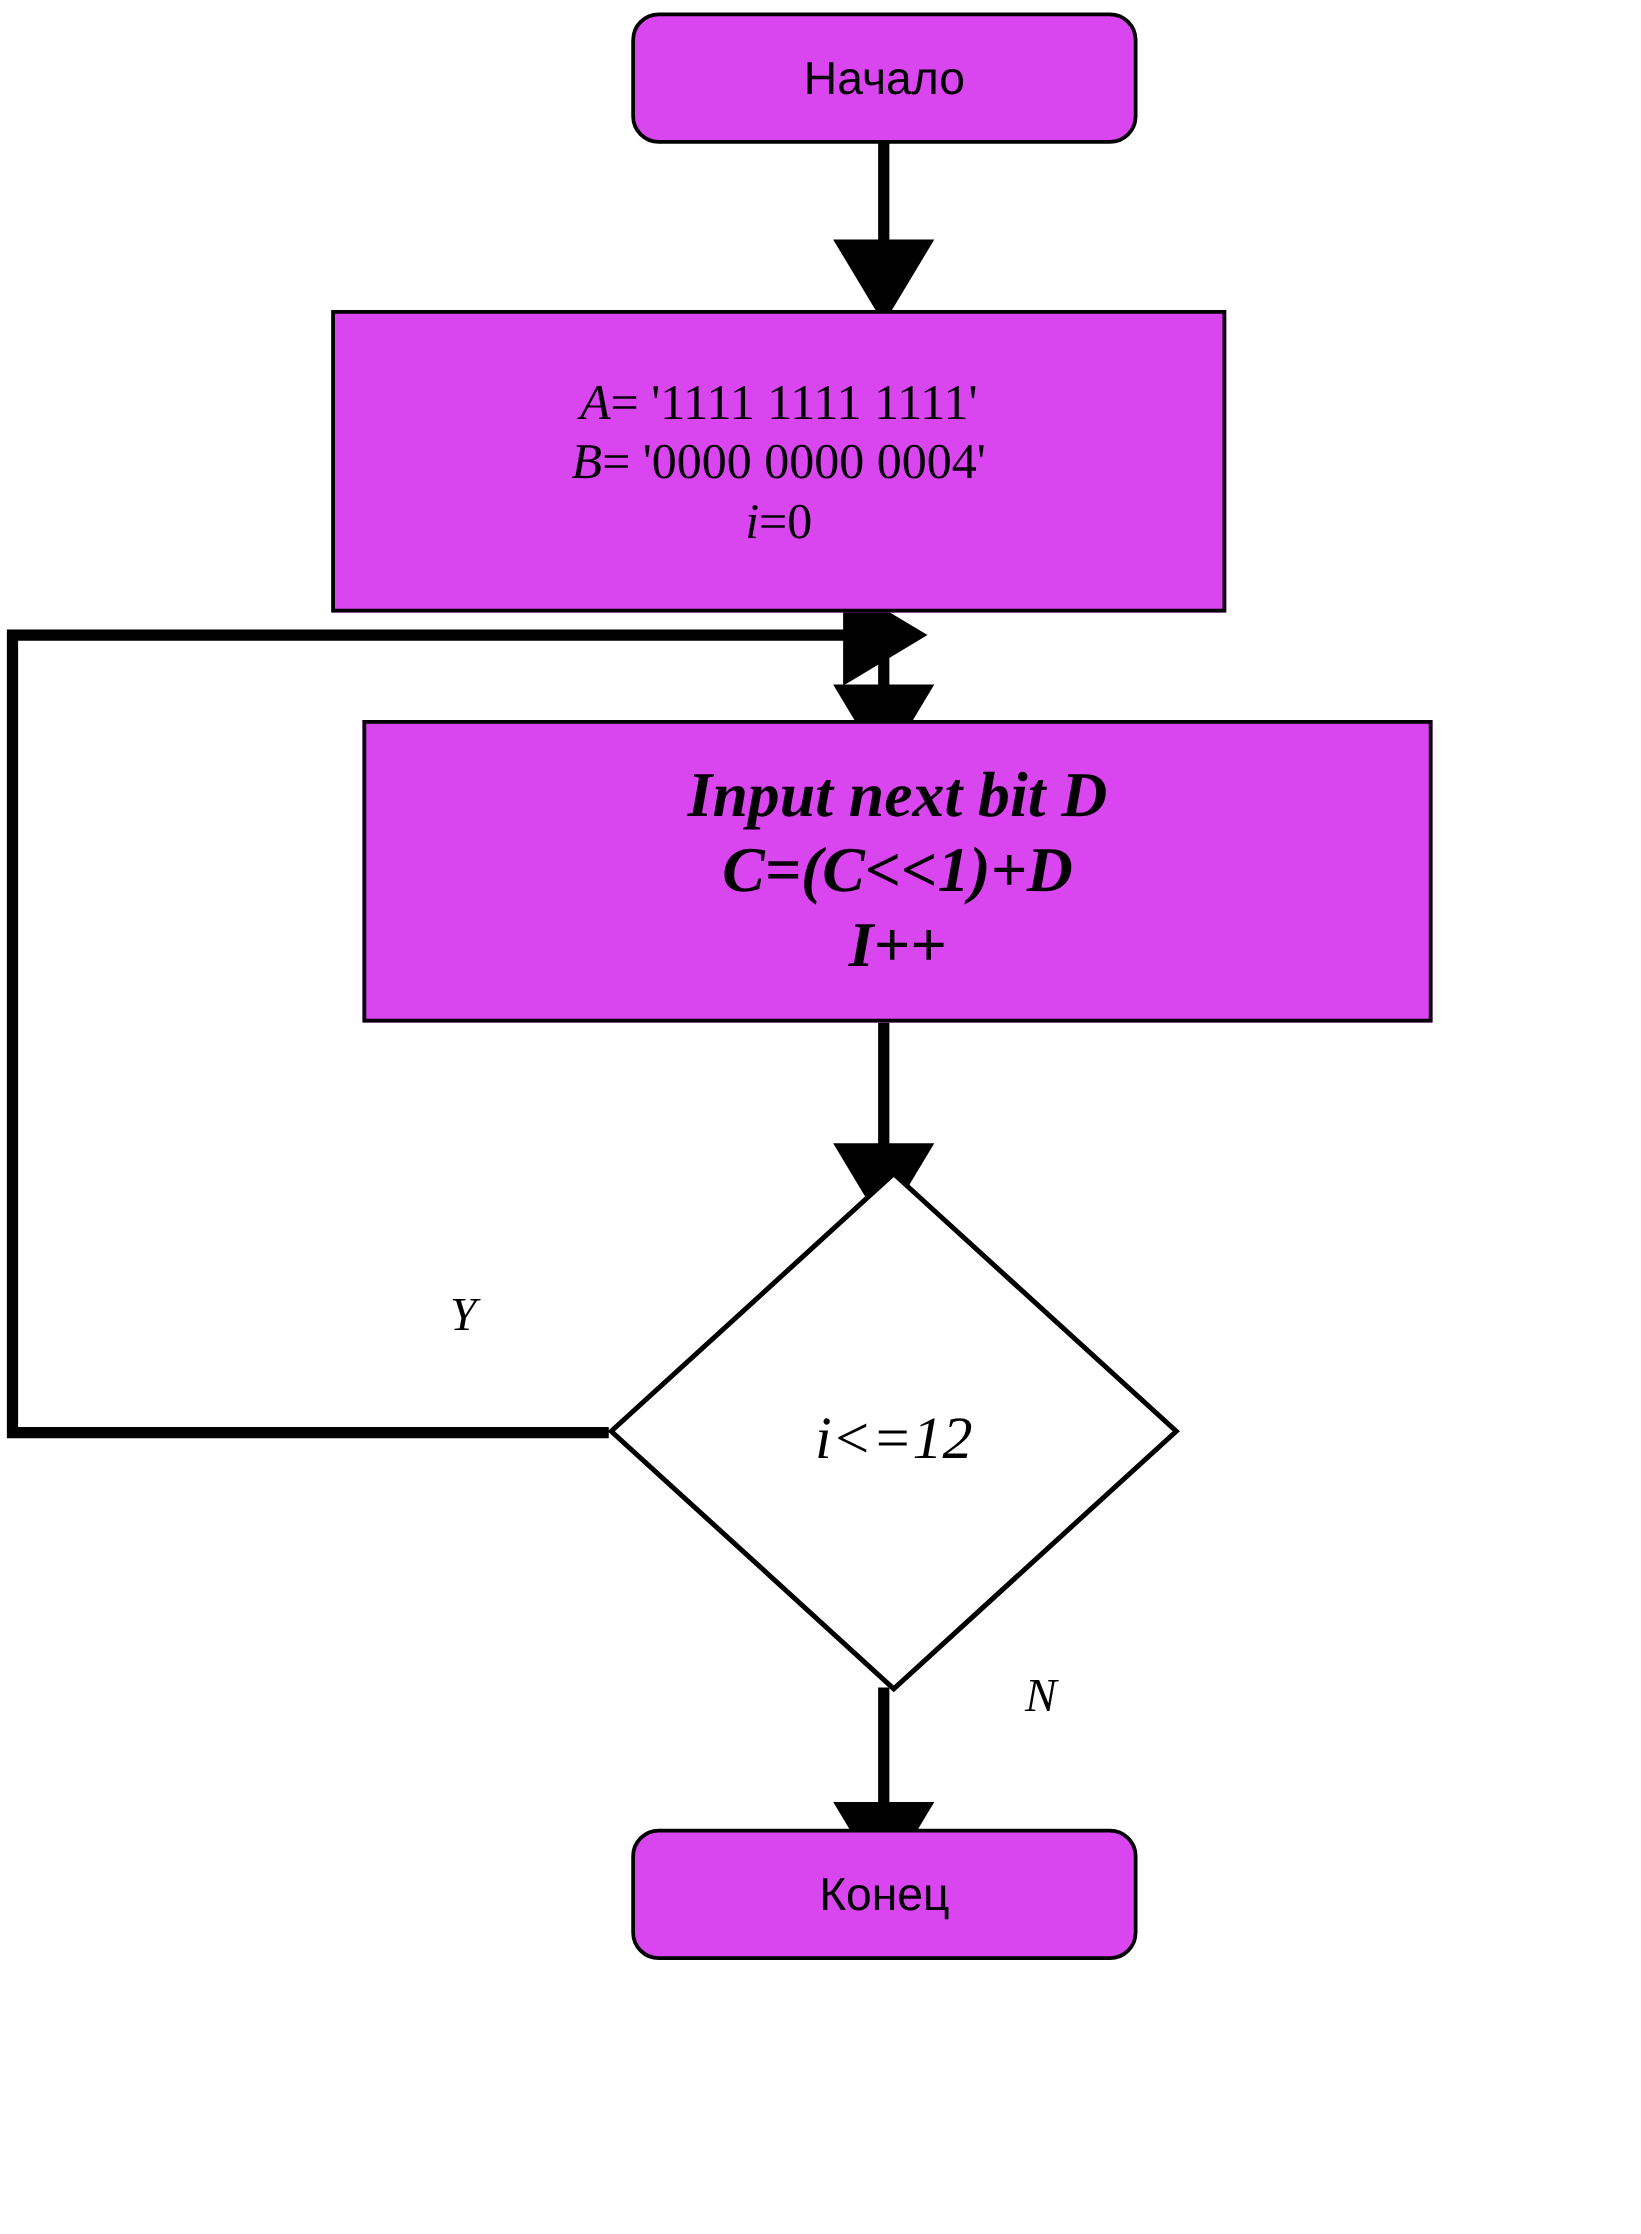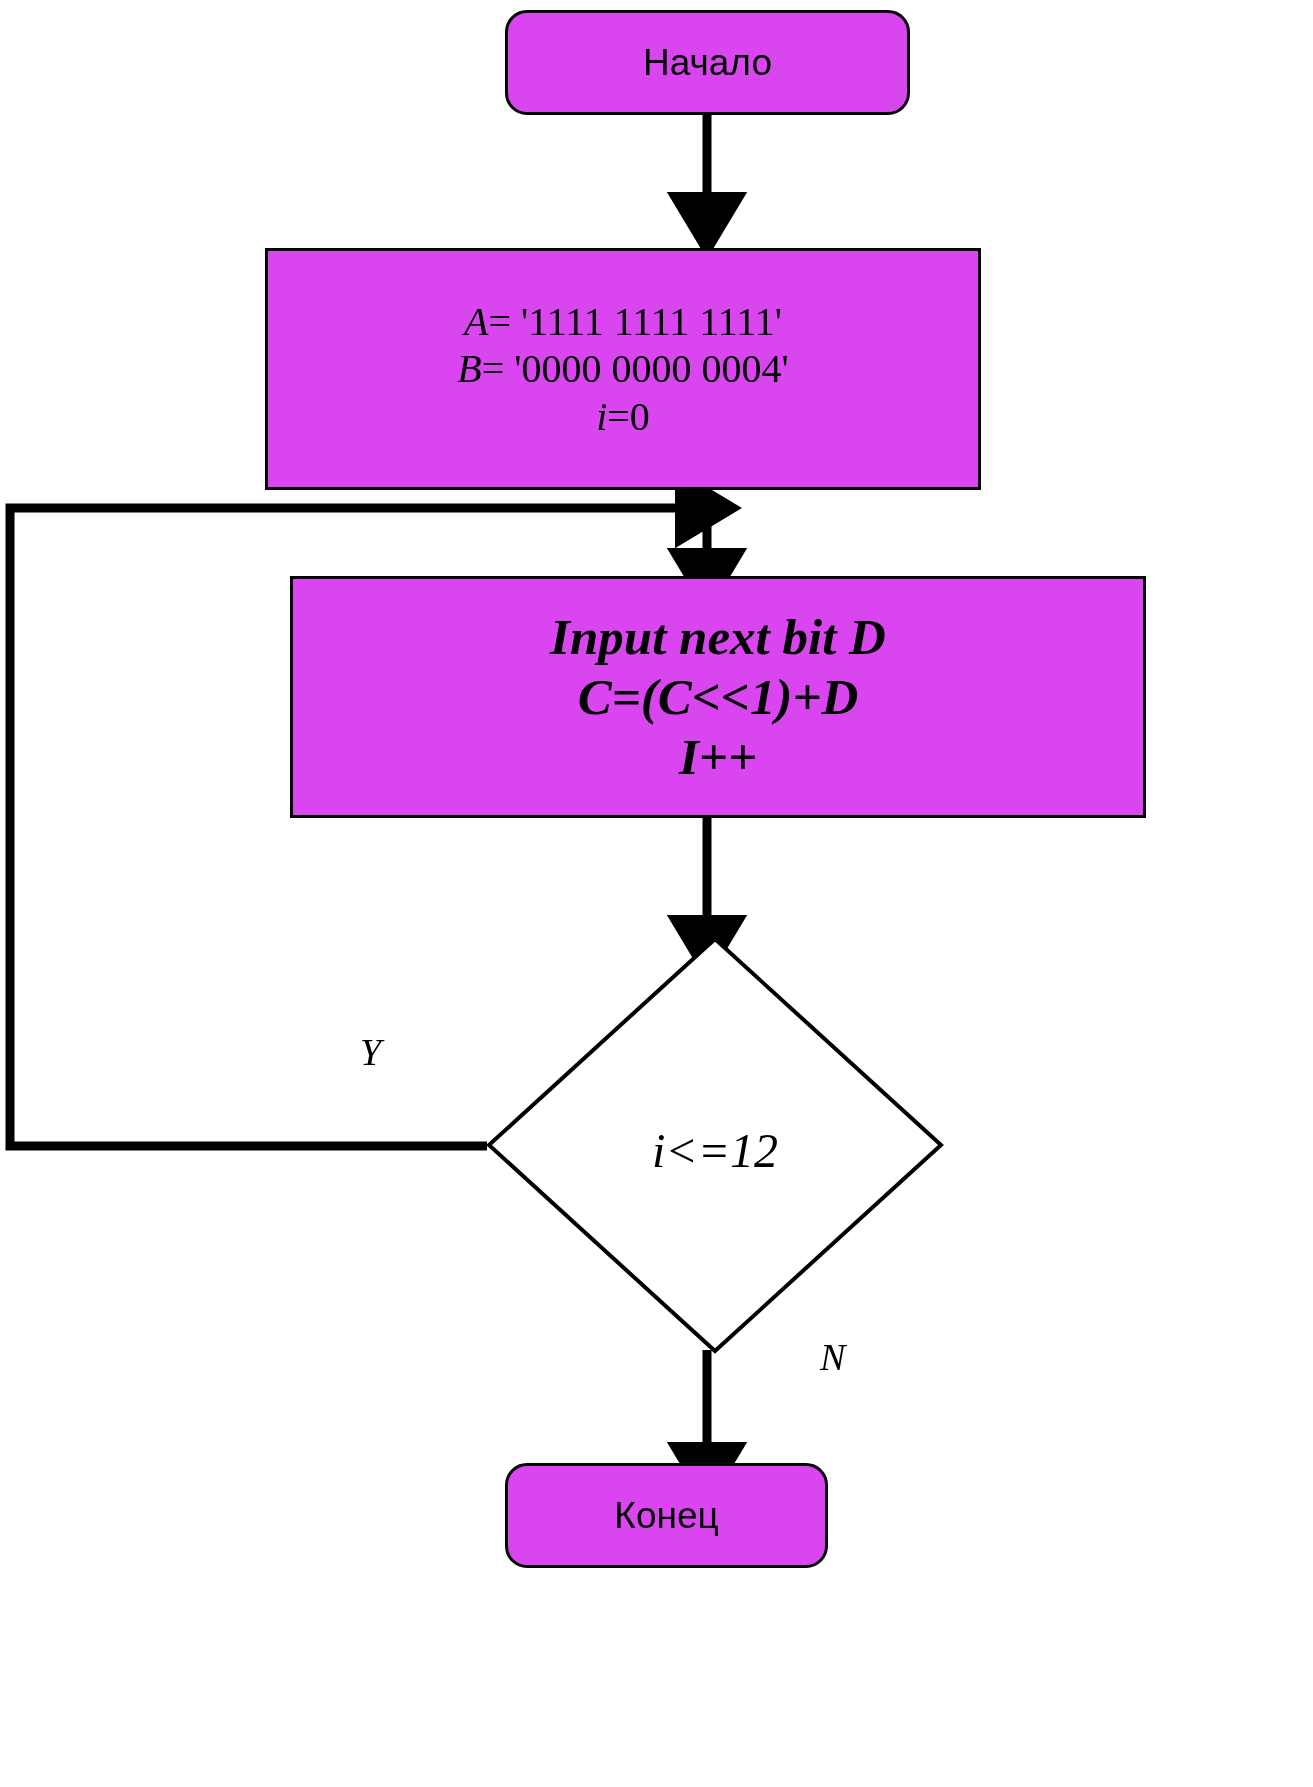--- a/index.html
+++ b/index.html
@@ -137,17 +137,17 @@
     <svg class="decision-shape" width="460" height="420" viewBox="0 0 460 420" xmlns="http://www.w3.org/2000/svg">
       <polygon points="230,4 456,210 230,416 4,210" fill="#ffffff" stroke="#000000" stroke-width="4"></polygon>
     </svg>
     <div class="decision-label" style="top:188px;">i&lt;=12</div>
   </div>
 
   <div class="branch-label" style="left:360px; top:1030px;">Y</div>
 
   <div class="branch-label" style="left:820px; top:1335px;">N</div>
 
-  <div class="node terminator" style="left:505px; top:1463px; width:323px; height:105px;">
+  <div class="node terminator" style="left:505px; top:1463px; width:405px; height:105px;">
     <span>Конец</span>
   </div>
 
 </div>
 
 </body></html>

